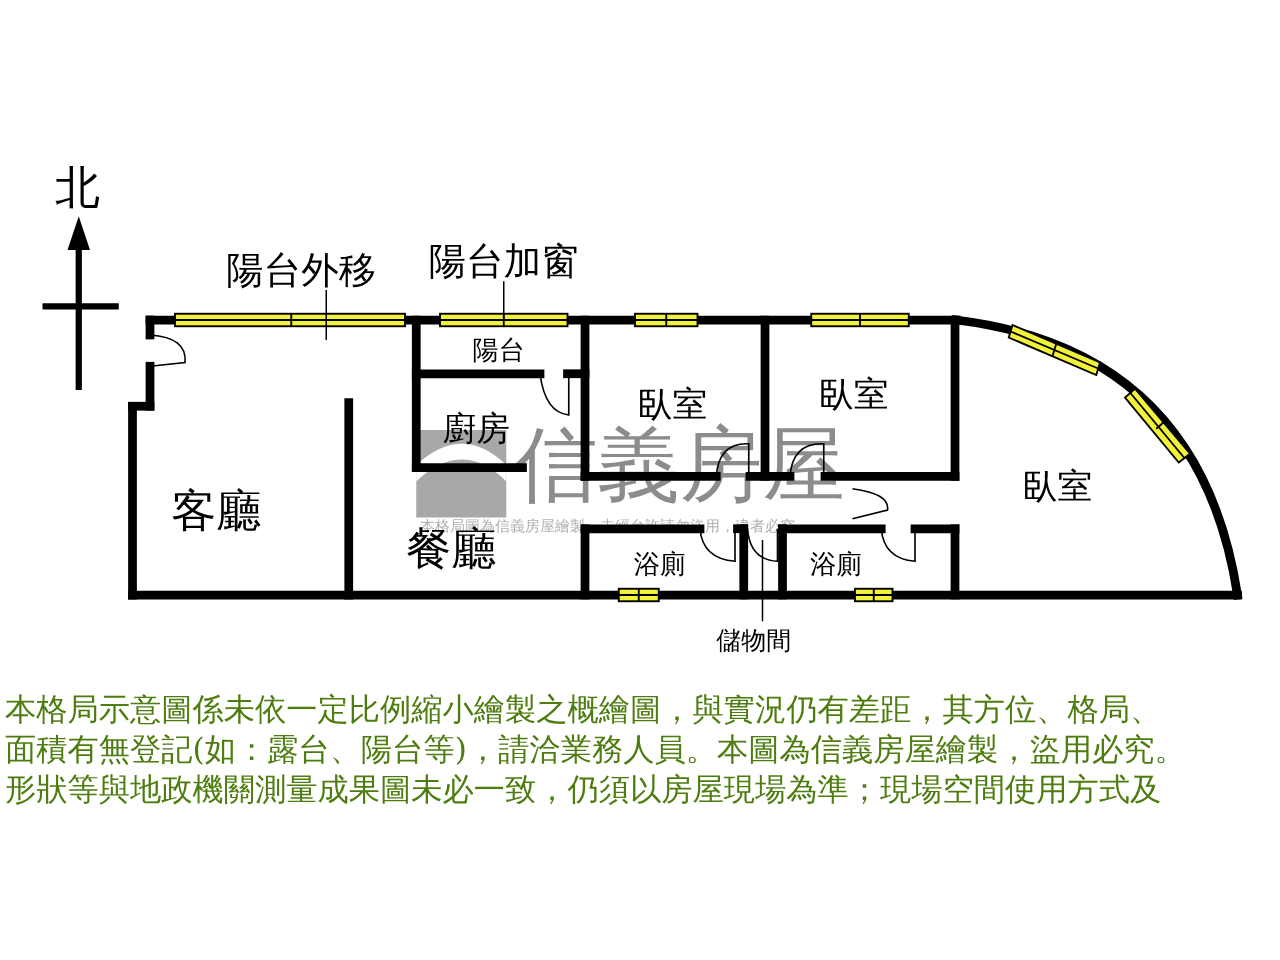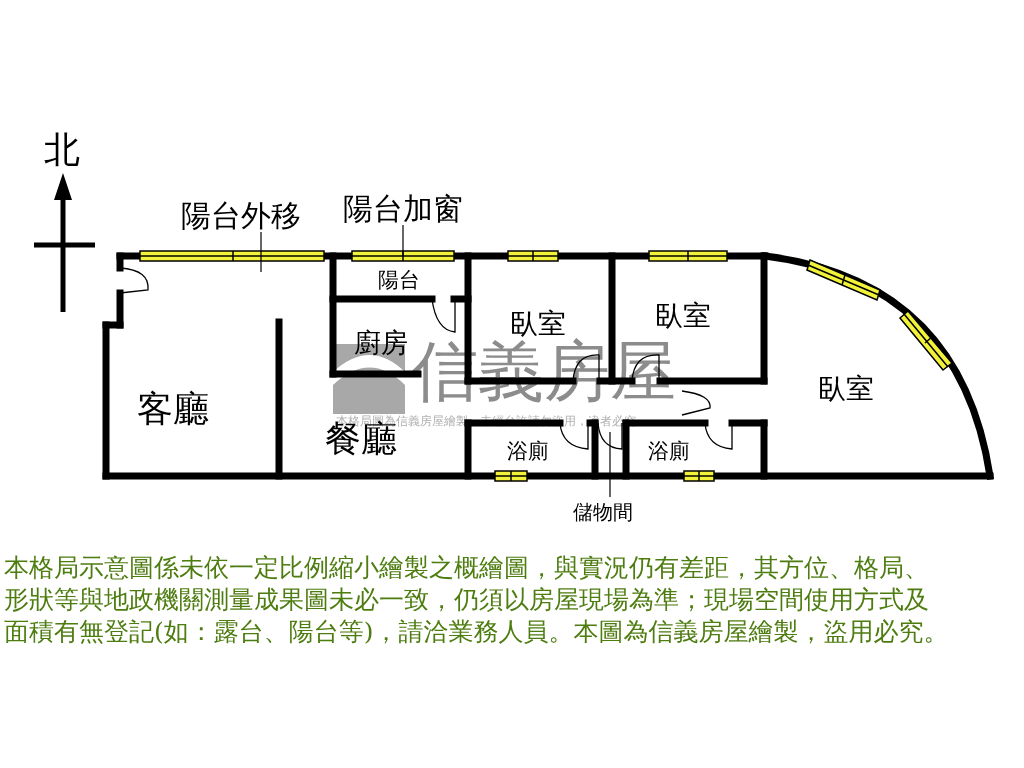--- a/index.html
+++ b/index.html
@@ -146,15 +146,15 @@
   <text class="lbl" x="325" y="451" font-size="36">餐廳</text>
   <text class="lbl" x="510" y="333" font-size="28">臥室</text>
   <text class="lbl" x="655" y="325" font-size="28">臥室</text>
   <text class="lbl" x="818" y="398" font-size="28">臥室</text>
   <text class="lbl" x="507" y="458" font-size="21">浴廁</text>
   <text class="lbl" x="648" y="458" font-size="21">浴廁</text>
 </svg>
 
 <div id="disclaimer">
   <div>本格局示意圖係未依一定比例縮小繪製之概繪圖，與實況仍有差距，其方位、格局、</div>
+  <div>面積有無登記(如：露台、陽台等)，請洽業務人員。本圖為信義房屋繪製，盜用必究。</div>
   <div>形狀等與地政機關測量成果圖未必一致，仍須以房屋現場為準；現場空間使用方式及</div>
-  <div>面積有無登記(如：露台、陽台等)，請洽業務人員。本圖為信義房屋繪製，盜用必究。</div>
 </div>
 
 </body></html>

